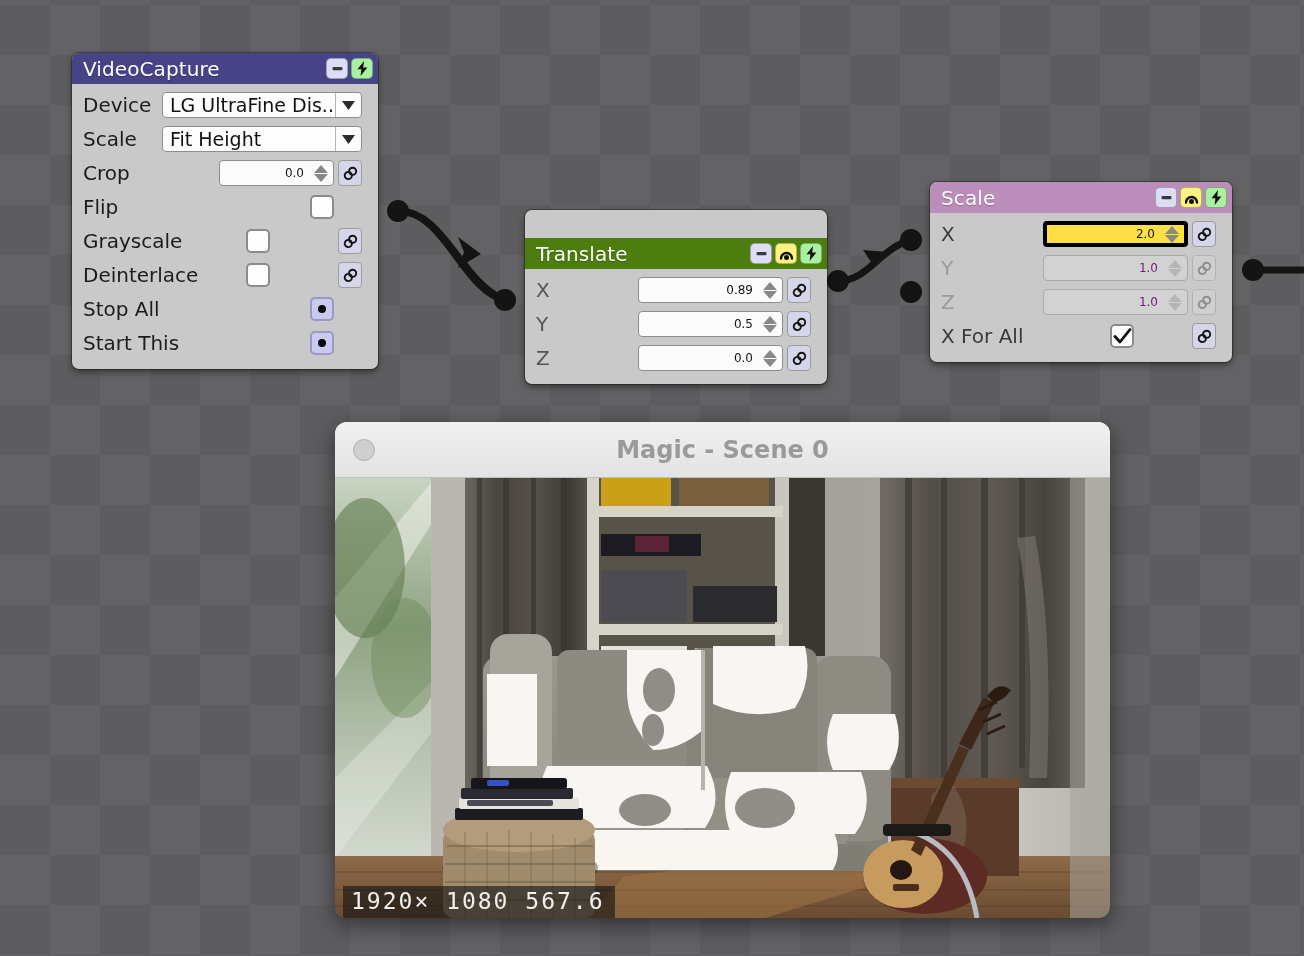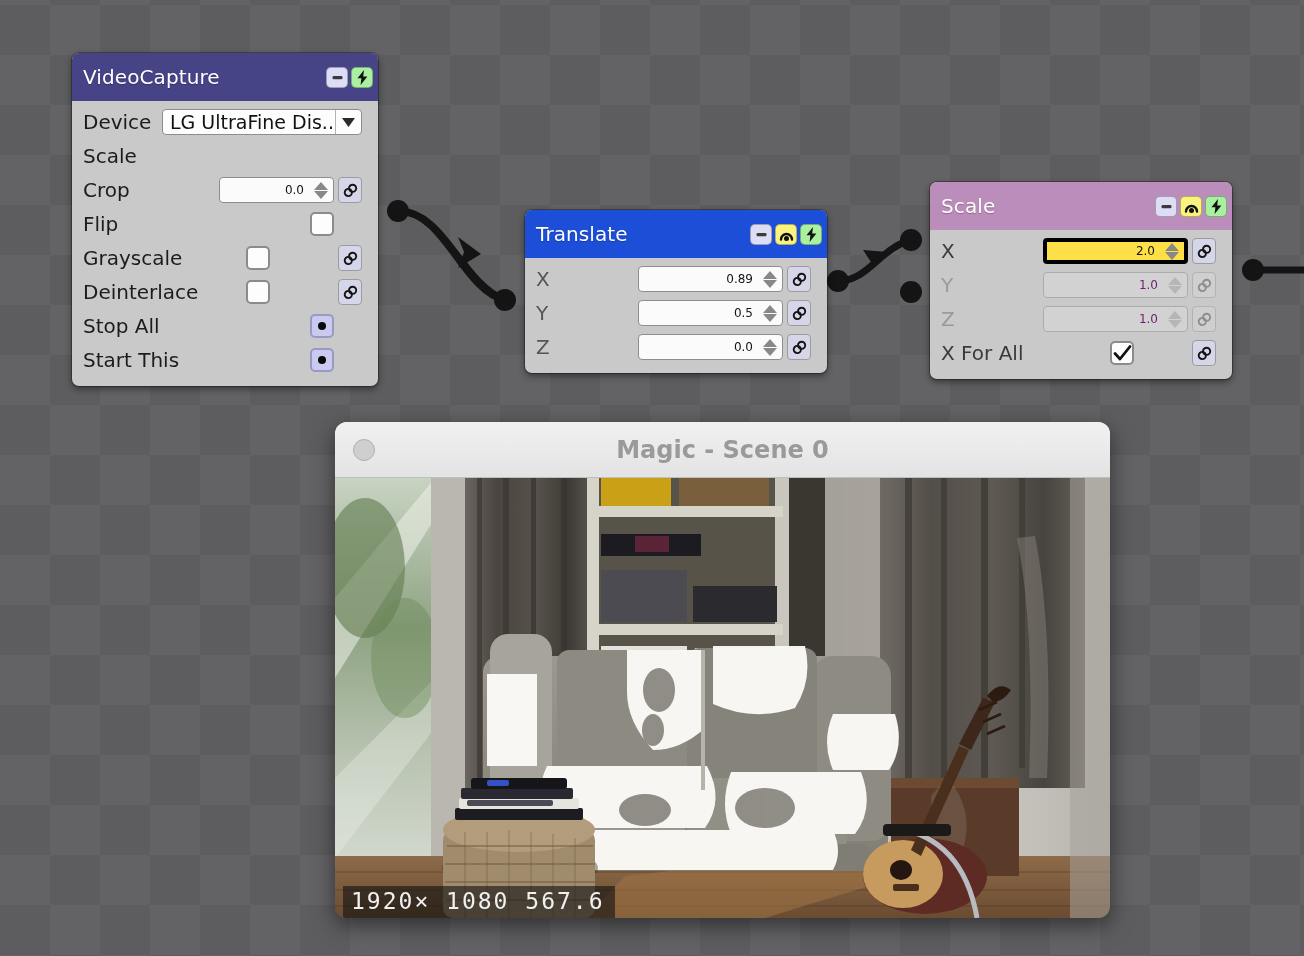--- a/index.html
+++ b/index.html
@@ -32,21 +32,21 @@
 
   
   .node {
     position: absolute;
     border-radius: 7px;
     background: #c9c9c9;
     box-shadow: 0 3px 7px rgba(0,0,0,0.45), 0 0 0 1px rgba(0,0,0,0.30);
     overflow: hidden;
   }
   .node-header {
-    height: 48px;
+    height: 31px;
     display: flex;
     align-items: center;
     padding: 0 5px 0 11px;
     color: #ffffff;
     font-size: 20px;
     letter-spacing: .1px;
   }
   .node-title { flex: 1 1 auto; white-space: nowrap; text-shadow: 0 1px 1px rgba(0,0,0,.25); }
   .hdr-btns { display: flex; gap: 3px; align-items: center; }
   .hdr-btn {
@@ -271,20 +271,28 @@
             <svg width="13" height="9" viewBox="0 0 13 9">
                 <path d="M0 0 H13 L6.5 9 Z" fill="#2b2b2b"></path>
               </svg>
           </div>
         </div>
       </div>
 
       <div class="row">
         <div class="lbl">Scale</div>
         <div class="spacer"></div>
+        <div class="combo" style="width:200px;">
+          <div class="combo-val">Fit Height</div>
+          <div class="combo-arrow">
+            <svg width="13" height="9" viewBox="0 0 13 9">
+                <path d="M0 0 H13 L6.5 9 Z" fill="#2b2b2b"></path>
+              </svg>
+          </div>
+        </div>
       </div>
 
       <div class="row">
         <div class="lbl">Crop</div>
         <div class="spacer"></div>
         <div class="numfield" style="width:115px;">
           <div class="num-val">0.0</div>
           <div class="spin">
             <div class="tri-up"></div>
             <div class="tri-dn"></div>
@@ -345,21 +353,21 @@
             <div class="dot"></div>
           </div>
         <div style="width:28px;"></div>
       </div>
 
     </div>
   </div>
 
   <div class="node" id="node-translate" style="left:525px; top:210px; width:302px;">
 
-    <div class="node-header" style="background:#1d4ed8;">
+    <div class="node-header" style="background:#4d7c0f;margin-top:28px;">
       <div class="node-title">Translate</div>
       <div class="hdr-btns">
         <div class="hdr-btn minimize">
           <svg width="13" height="13" viewBox="0 0 13 13">
               <rect x="1.5" y="5" width="10" height="3.2" rx="1.2" fill="#3b3b3b"></rect>
             </svg>
         </div>
         <div class="hdr-btn pend">
           <svg width="15" height="15" viewBox="0 0 15 15">
               <path d="M2 12.5 A5.5 5.5 0 0 1 13 12.5" fill="none" stroke="#111" stroke-width="2.4" stroke-linecap="round"></path>

